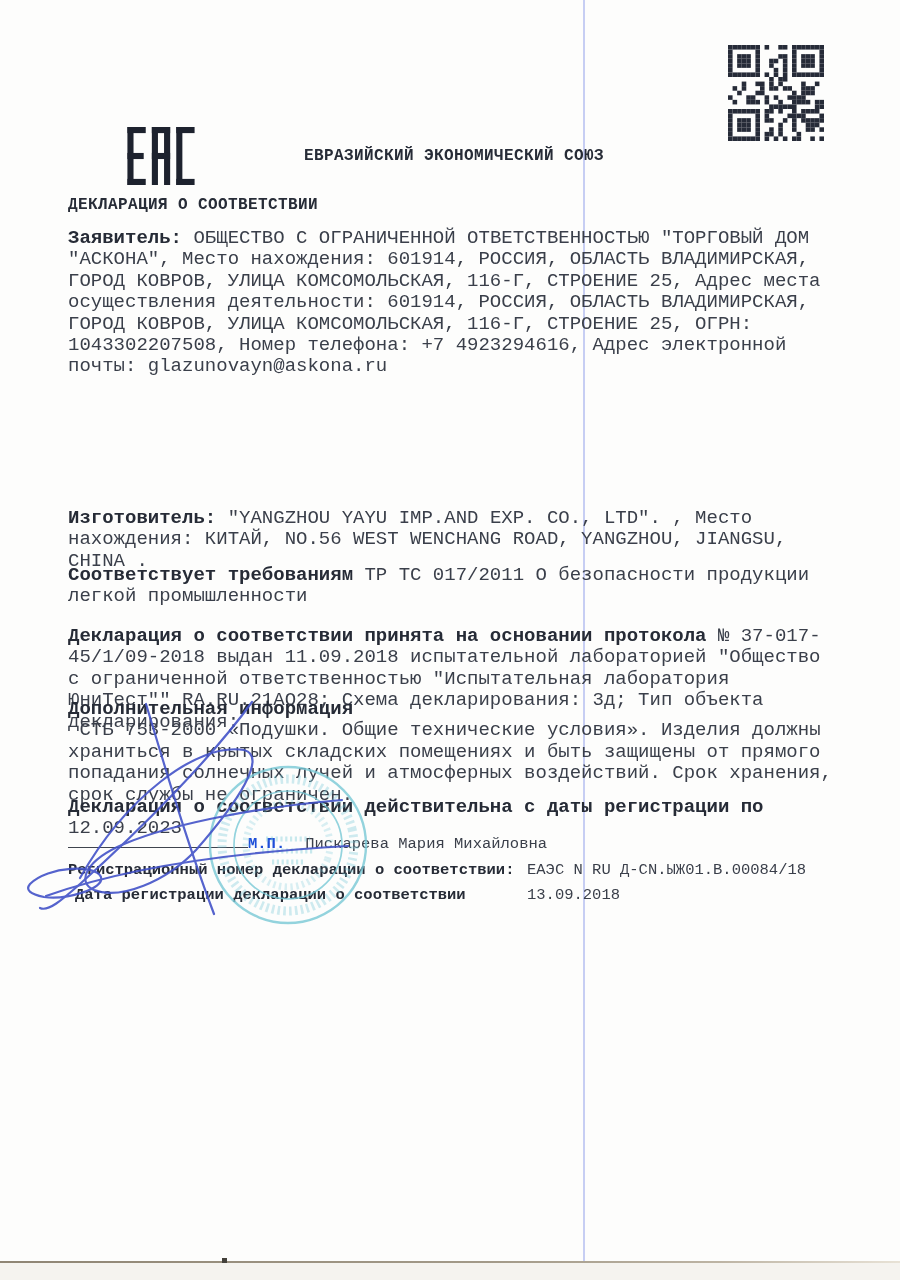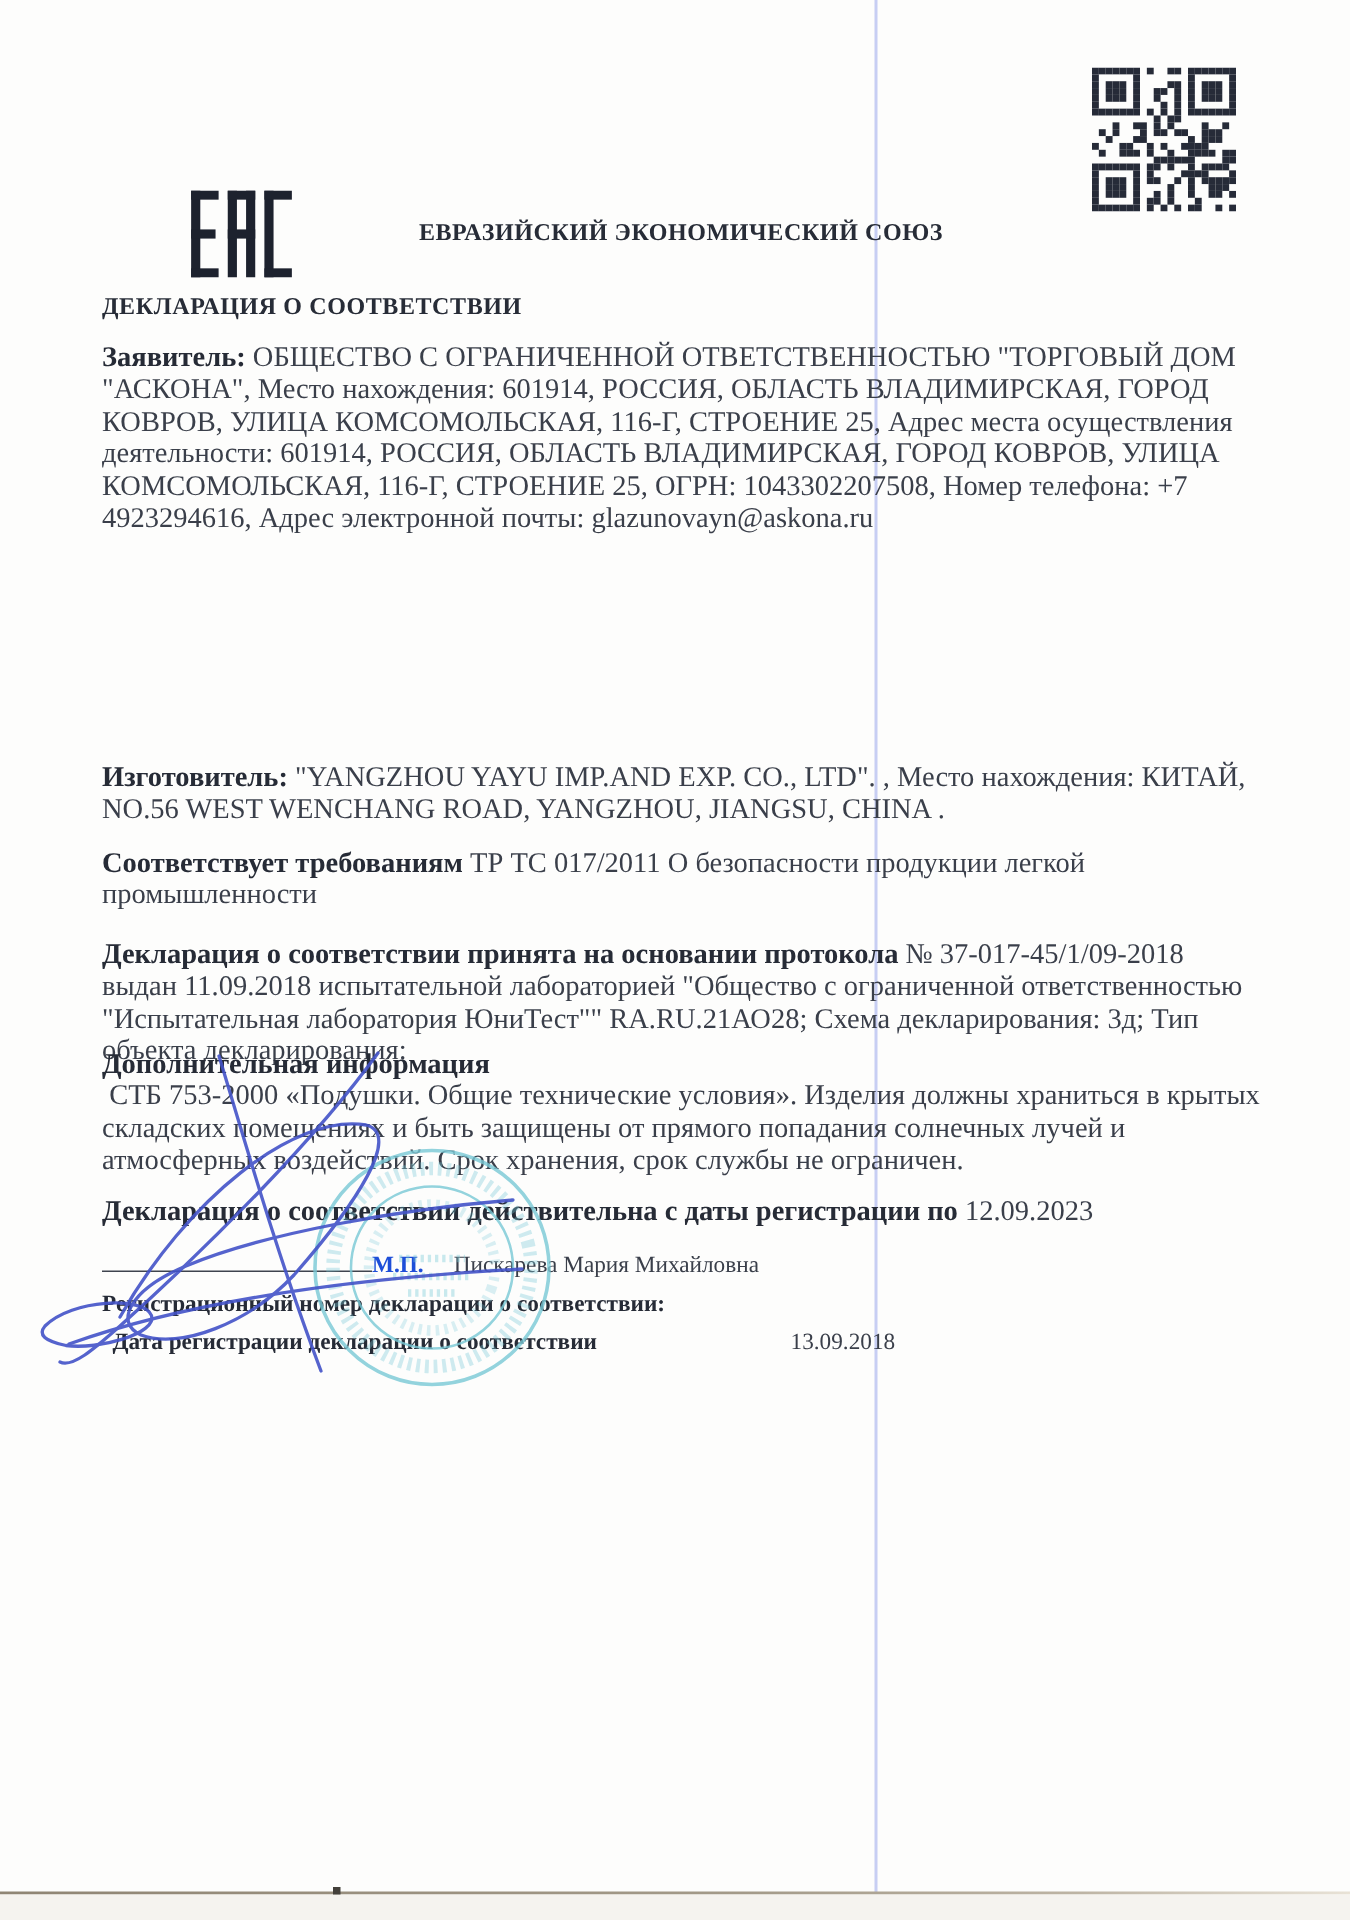--- a/index.html
+++ b/index.html
@@ -1,17 +1,17 @@
 <!DOCTYPE html>
 <html lang="ru"><head>
 <meta charset="utf-8">
 <style>
   html,body{margin:0;padding:0;background:#ffffff;}
   .page{position:relative;width:900px;height:1280px;background:#fdfdfc;overflow:hidden;
-        font-family:Liberation Serif, serif;color:#3a3f4a;}
+        font-family:Liberation Mono, monospace;color:#3a3f4a;}
   .scan-line{position:absolute;left:583px;top:0;width:2px;height:1262px;background:#b4bdf0;opacity:.75;z-index:0;}
   .eac-logo{position:absolute;left:127px;top:127px;width:68px;height:58px;z-index:1;}
   .union-title{position:absolute;left:68px;top:147px;width:772px;text-align:center;
         font-size:16px;font-weight:bold;letter-spacing:.4px;color:#272c37;z-index:1;}
   .doc-title{position:absolute;left:68px;top:196px;width:772px;text-align:left;
         font-size:16px;font-weight:bold;letter-spacing:.4px;color:#272c37;z-index:1;}
   .qr{position:absolute;left:728px;top:45px;width:96px;height:96px;z-index:1;}
   .para{position:absolute;left:68px;width:772px;margin:0;font-size:19px;line-height:21.4px;
         white-space:pre-wrap;z-index:1;}
   .para b{color:#262b36;}
@@ -294,20 +294,21 @@
   <p class="para" style="top:699px"><b class="blk">Дополнительная информация</b><span> СТБ 753-2000 «Подушки. Общие технические условия». Изделия должны храниться в крытых складских помещениях и быть защищены от прямого попадания солнечных лучей и атмосферных воздействий. Срок хранения, срок службы не ограничен.</span></p>
 
   <p class="para" style="top:797px"><b>Декларация о соответствии действительна с даты регистрации по</b><span> 12.09.2023</span></p>
 
   <div class="sig-row">
     <span class="sig-line"></span><b>М.П.</b><span class="sig-name">Пискарева Мария Михайловна</span>
   </div>
 
   <div class="reg-row row-number">
     <b>Регистрационный номер декларации о соответствии:</b>
+    <span class="reg-value">ЕАЭС N RU Д-CN.ЫЖ01.В.00084/18</span>
   </div>
   <div class="reg-row row-date">
     <b>Дата регистрации декларации о соответствии</b>
     <span class="reg-value">13.09.2018</span>
   </div>
 
   <svg class="stamp" viewBox="0 0 164 164">
     <g stroke="#79c9d6" fill="none">
       <circle cx="82" cy="82" r="78" stroke-width="2.4"></circle>
       <circle cx="82" cy="82" r="54" stroke-width="1.7"></circle>

